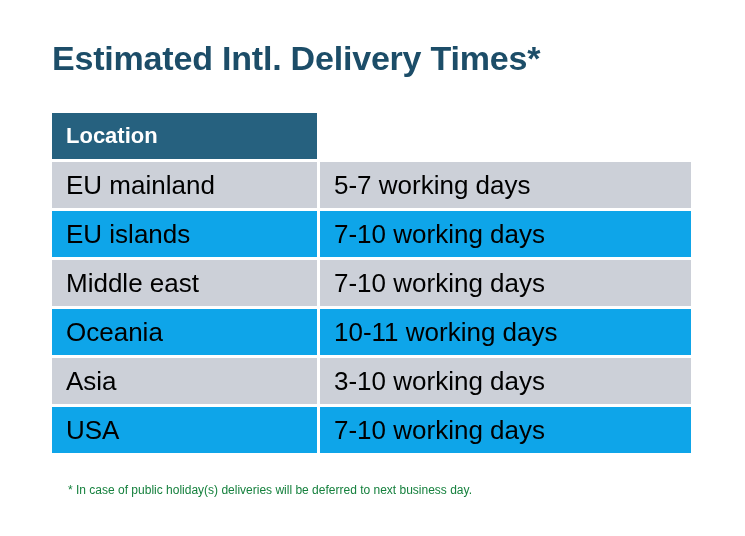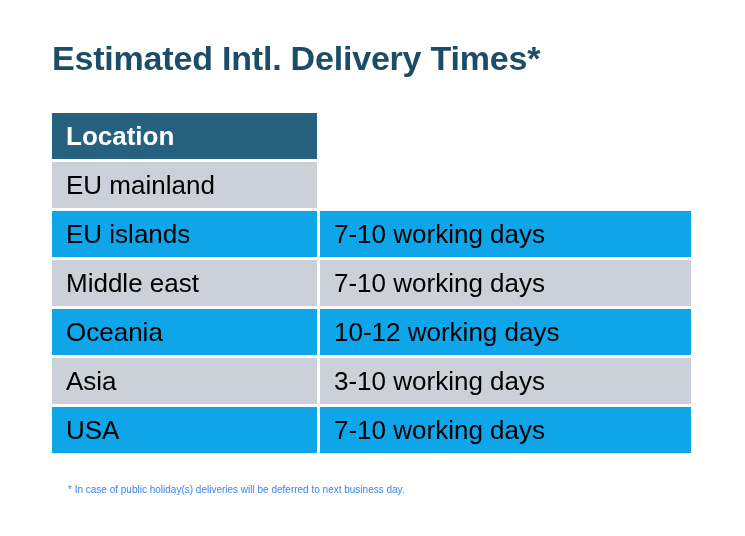--- a/index.html
+++ b/index.html
@@ -62,68 +62,69 @@
   .col-delivery {
     flex: 1 1 auto;
   }
   .header-row {
     height: 46px;
   }
   .header-row .cell {
     background: #26617f;
     color: #ffffff;
     font-weight: 700;
-    font-size: 26px;
+    font-size: 22px;
   }
   .row-dark .cell {
     background: #ccd0d8;
   }
   .row-light .cell {
     background: #0ea5e9;
   }
   .footnote {
     position: absolute;
     left: 68px;
     top: 480px;
-    font-size: 10px;
+    font-size: 12px;
     line-height: 20px;
-    color: #3b82f6;
+    color: #15803d;
     white-space: nowrap;
   }
 </style>
 </head>
 <body>
 
 <div class="page">
 
   <div class="page-title">Estimated Intl. Delivery Times*</div>
 
   <div class="delivery-table">
 
     <div class="table-row header-row">
       <div class="cell col-location">Location</div>
     </div>
 
     <div class="table-row row-dark">
       <div class="cell col-location">EU mainland</div>
+      <div class="cell col-delivery">5-7 working days</div>
     </div>
 
     <div class="table-row row-light">
       <div class="cell col-location">EU islands</div>
       <div class="cell col-delivery">7-10 working days</div>
     </div>
 
     <div class="table-row row-dark">
       <div class="cell col-location">Middle east</div>
       <div class="cell col-delivery">7-10 working days</div>
     </div>
 
     <div class="table-row row-light">
       <div class="cell col-location">Oceania</div>
-      <div class="cell col-delivery">10-12 working days</div>
+      <div class="cell col-delivery">10-11 working days</div>
     </div>
 
     <div class="table-row row-dark">
       <div class="cell col-location">Asia</div>
       <div class="cell col-delivery">3-10 working days</div>
     </div>
 
     <div class="table-row row-light">
       <div class="cell col-location">USA</div>
       <div class="cell col-delivery">7-10 working days</div>

